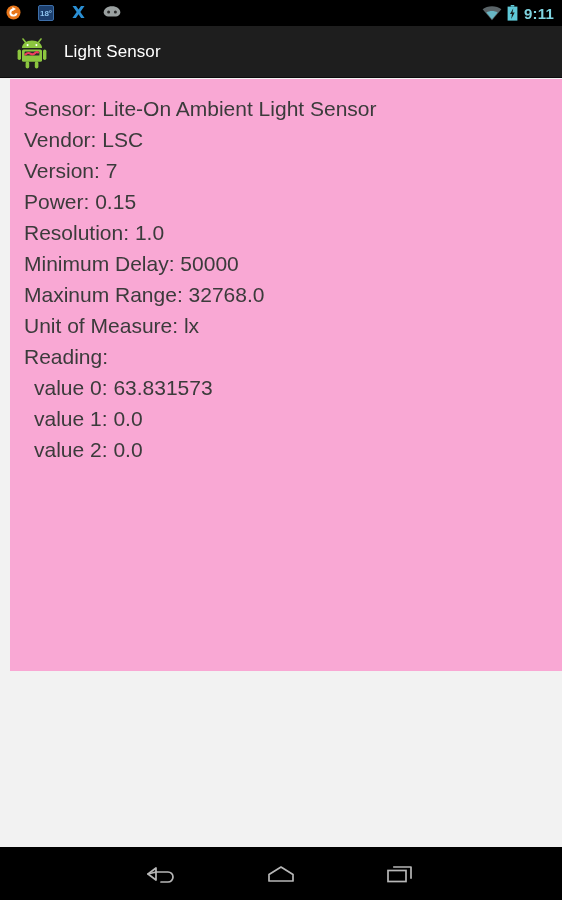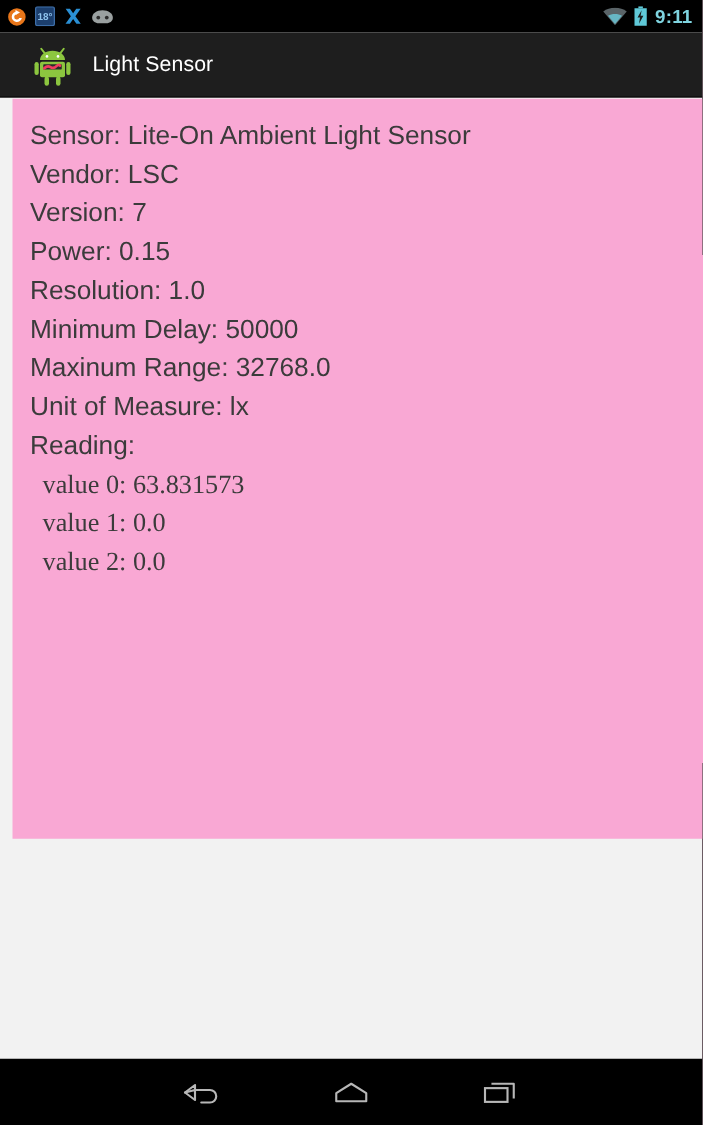--- a/index.html
+++ b/index.html
@@ -26,22 +26,21 @@
     width: 562px;
     height: 26px;
     background: #000000;
     display: flex;
     align-items: center;
     box-sizing: border-box;
     padding: 0 8px 0 6px;
   }
   .status-left {
     display: flex;
-    align-items: center;
-    gap: 7px;
+    gap: 17px;
     flex: 1 1 auto;
   }
   .status-right {
     display: flex;
     align-items: flex-end;
     gap: 5px;
   }
   .sb-icon {
     display: block;
     line-height: 0;
@@ -58,21 +57,21 @@
   
   #action-bar {
     position: absolute;
     left: 0; top: 26px;
     width: 562px;
     height: 52px;
     background: #1e1e1e;
     display: flex;
     align-items: center;
     box-sizing: border-box;
-    padding-left: 24px;
+    padding-left: 14px;
     border-bottom: 1px solid #0c0c0c;
   }
   #app-icon {
     width: 36px;
     height: 36px;
     flex: 0 0 36px;
     line-height: 0;
   }
   #app-title {
     color: #ffffff;
@@ -100,21 +99,20 @@
     font-size: 21px;
     line-height: 31px;
     white-space: pre;
   }
   .info-line {
     display: block;
     white-space: pre;
   }
   .info-line.indented {
     padding-left: 10px;
-    font-family: Liberation Serif, serif;
   }
 
   
   #nav-bar {
     position: absolute;
     left: 0; top: 847px;
     width: 562px;
     height: 53px;
     background: #000000;
   }

